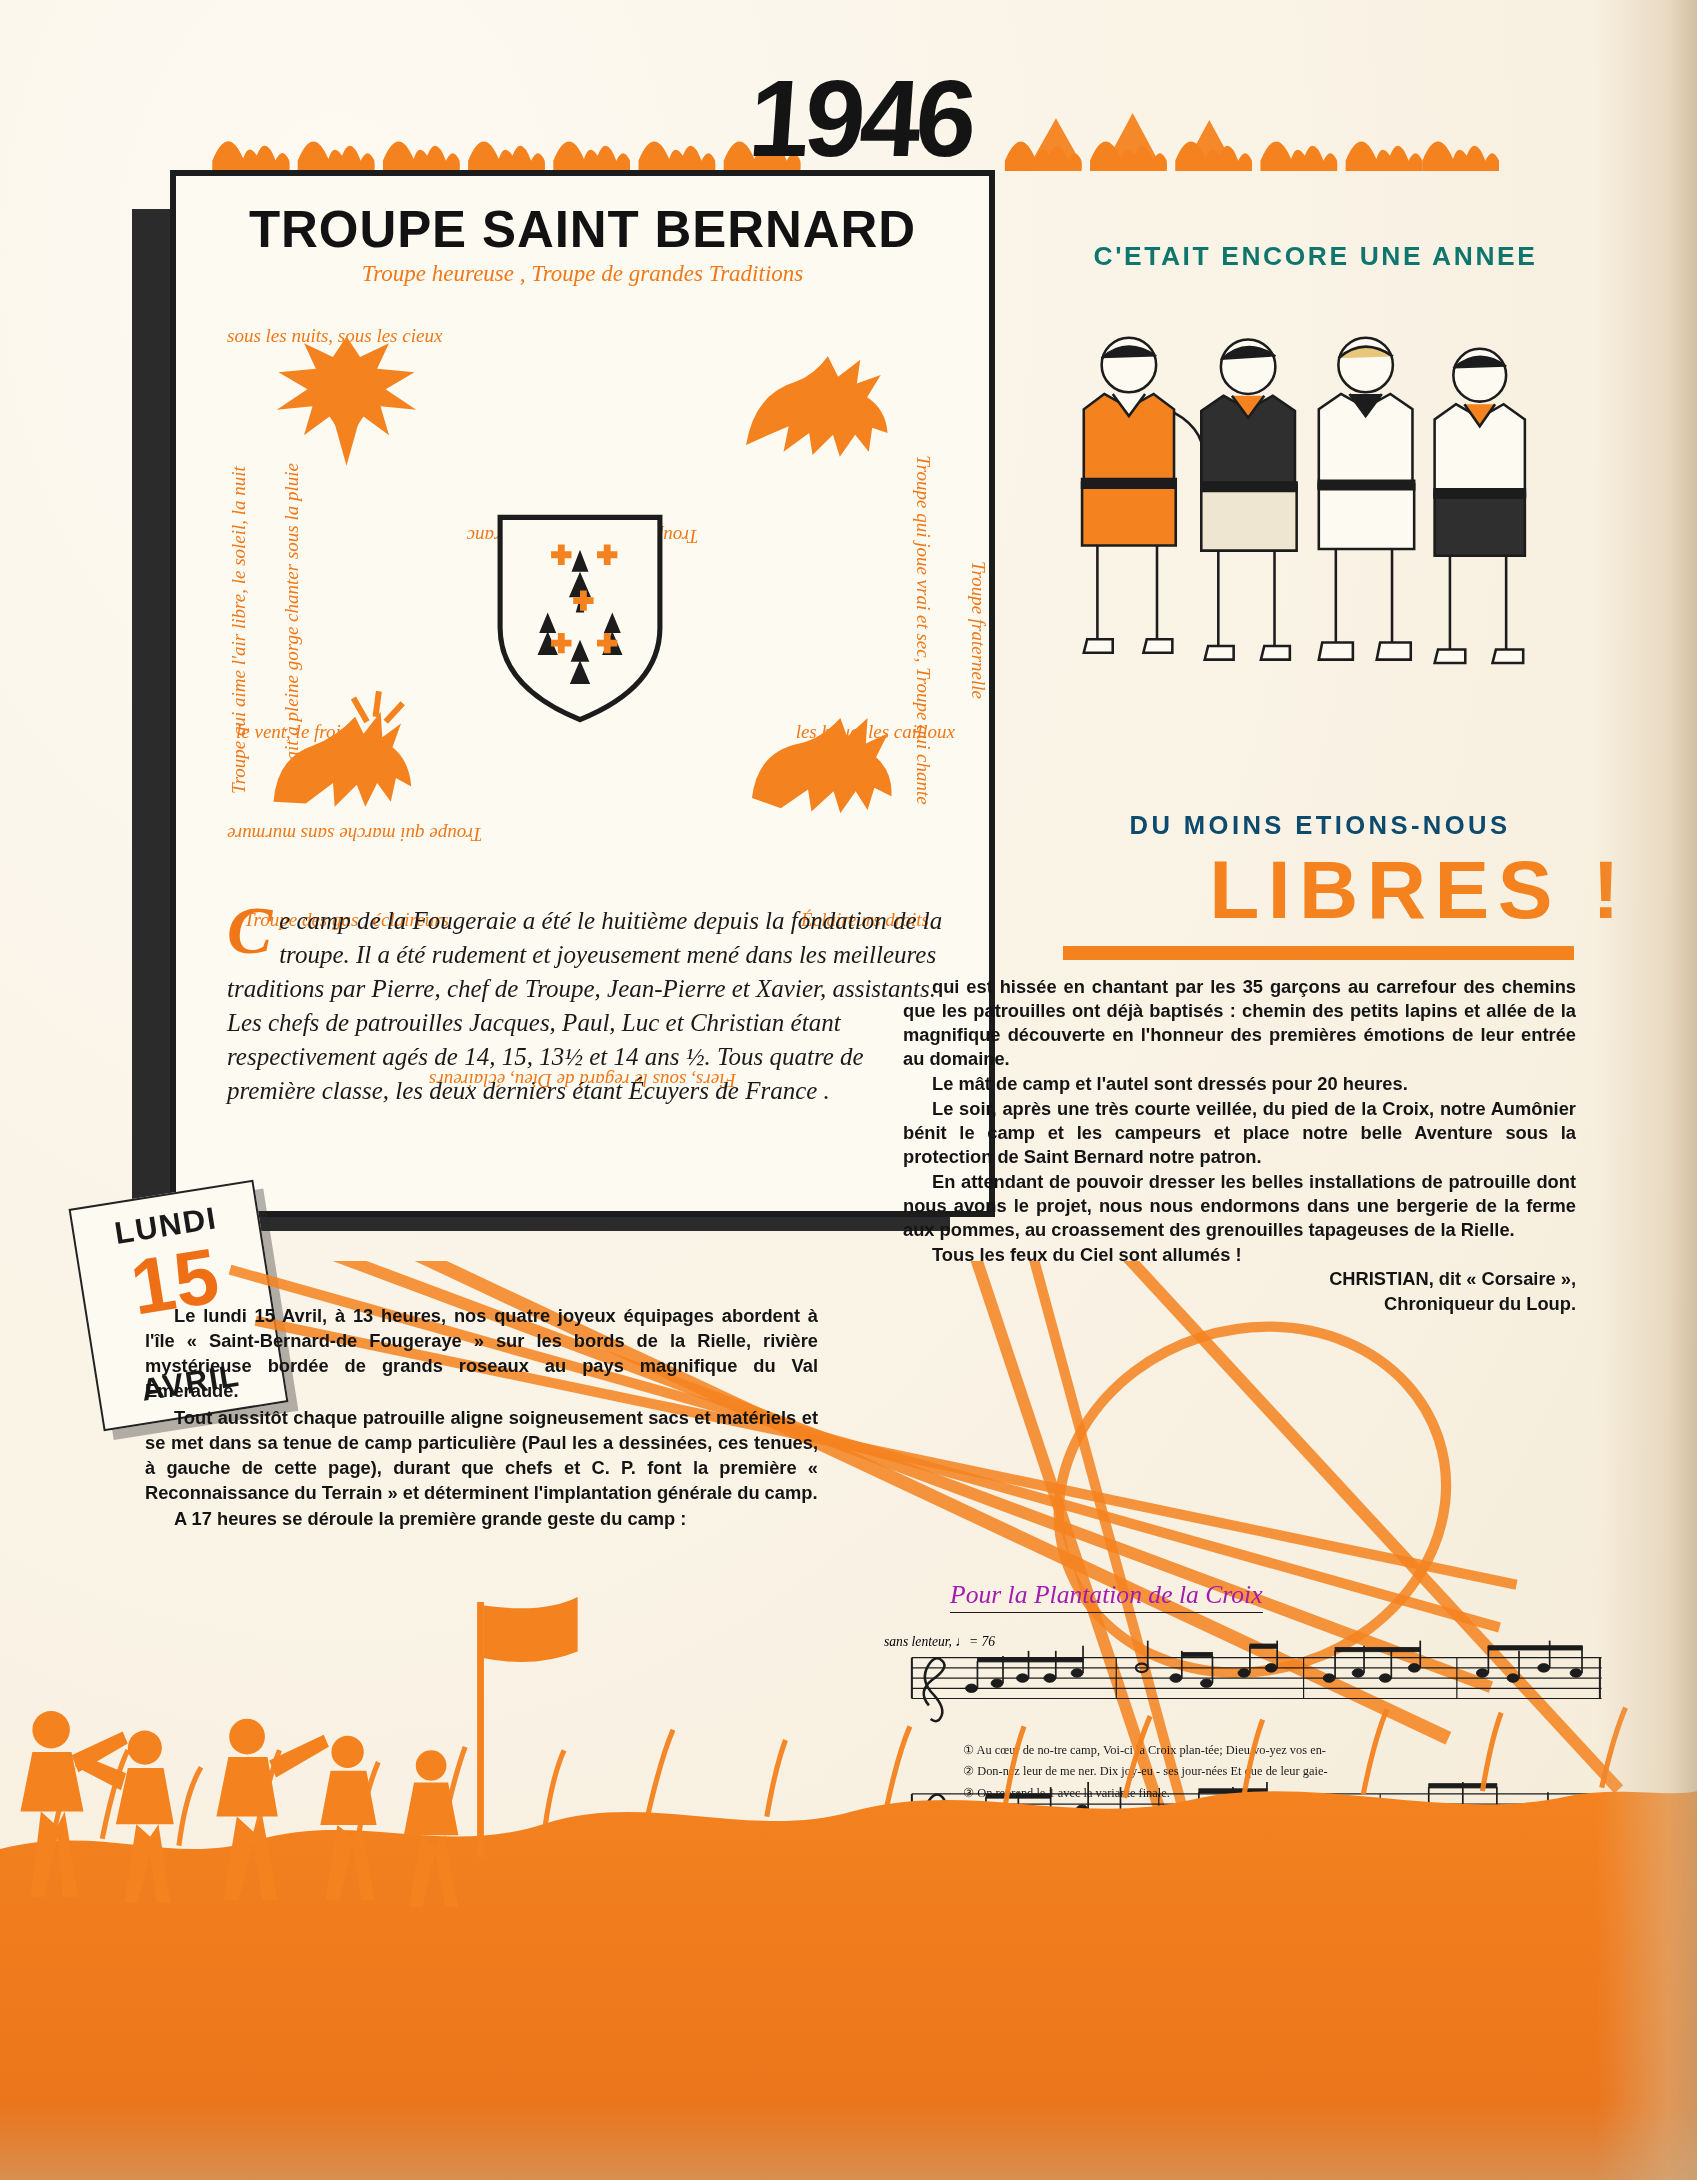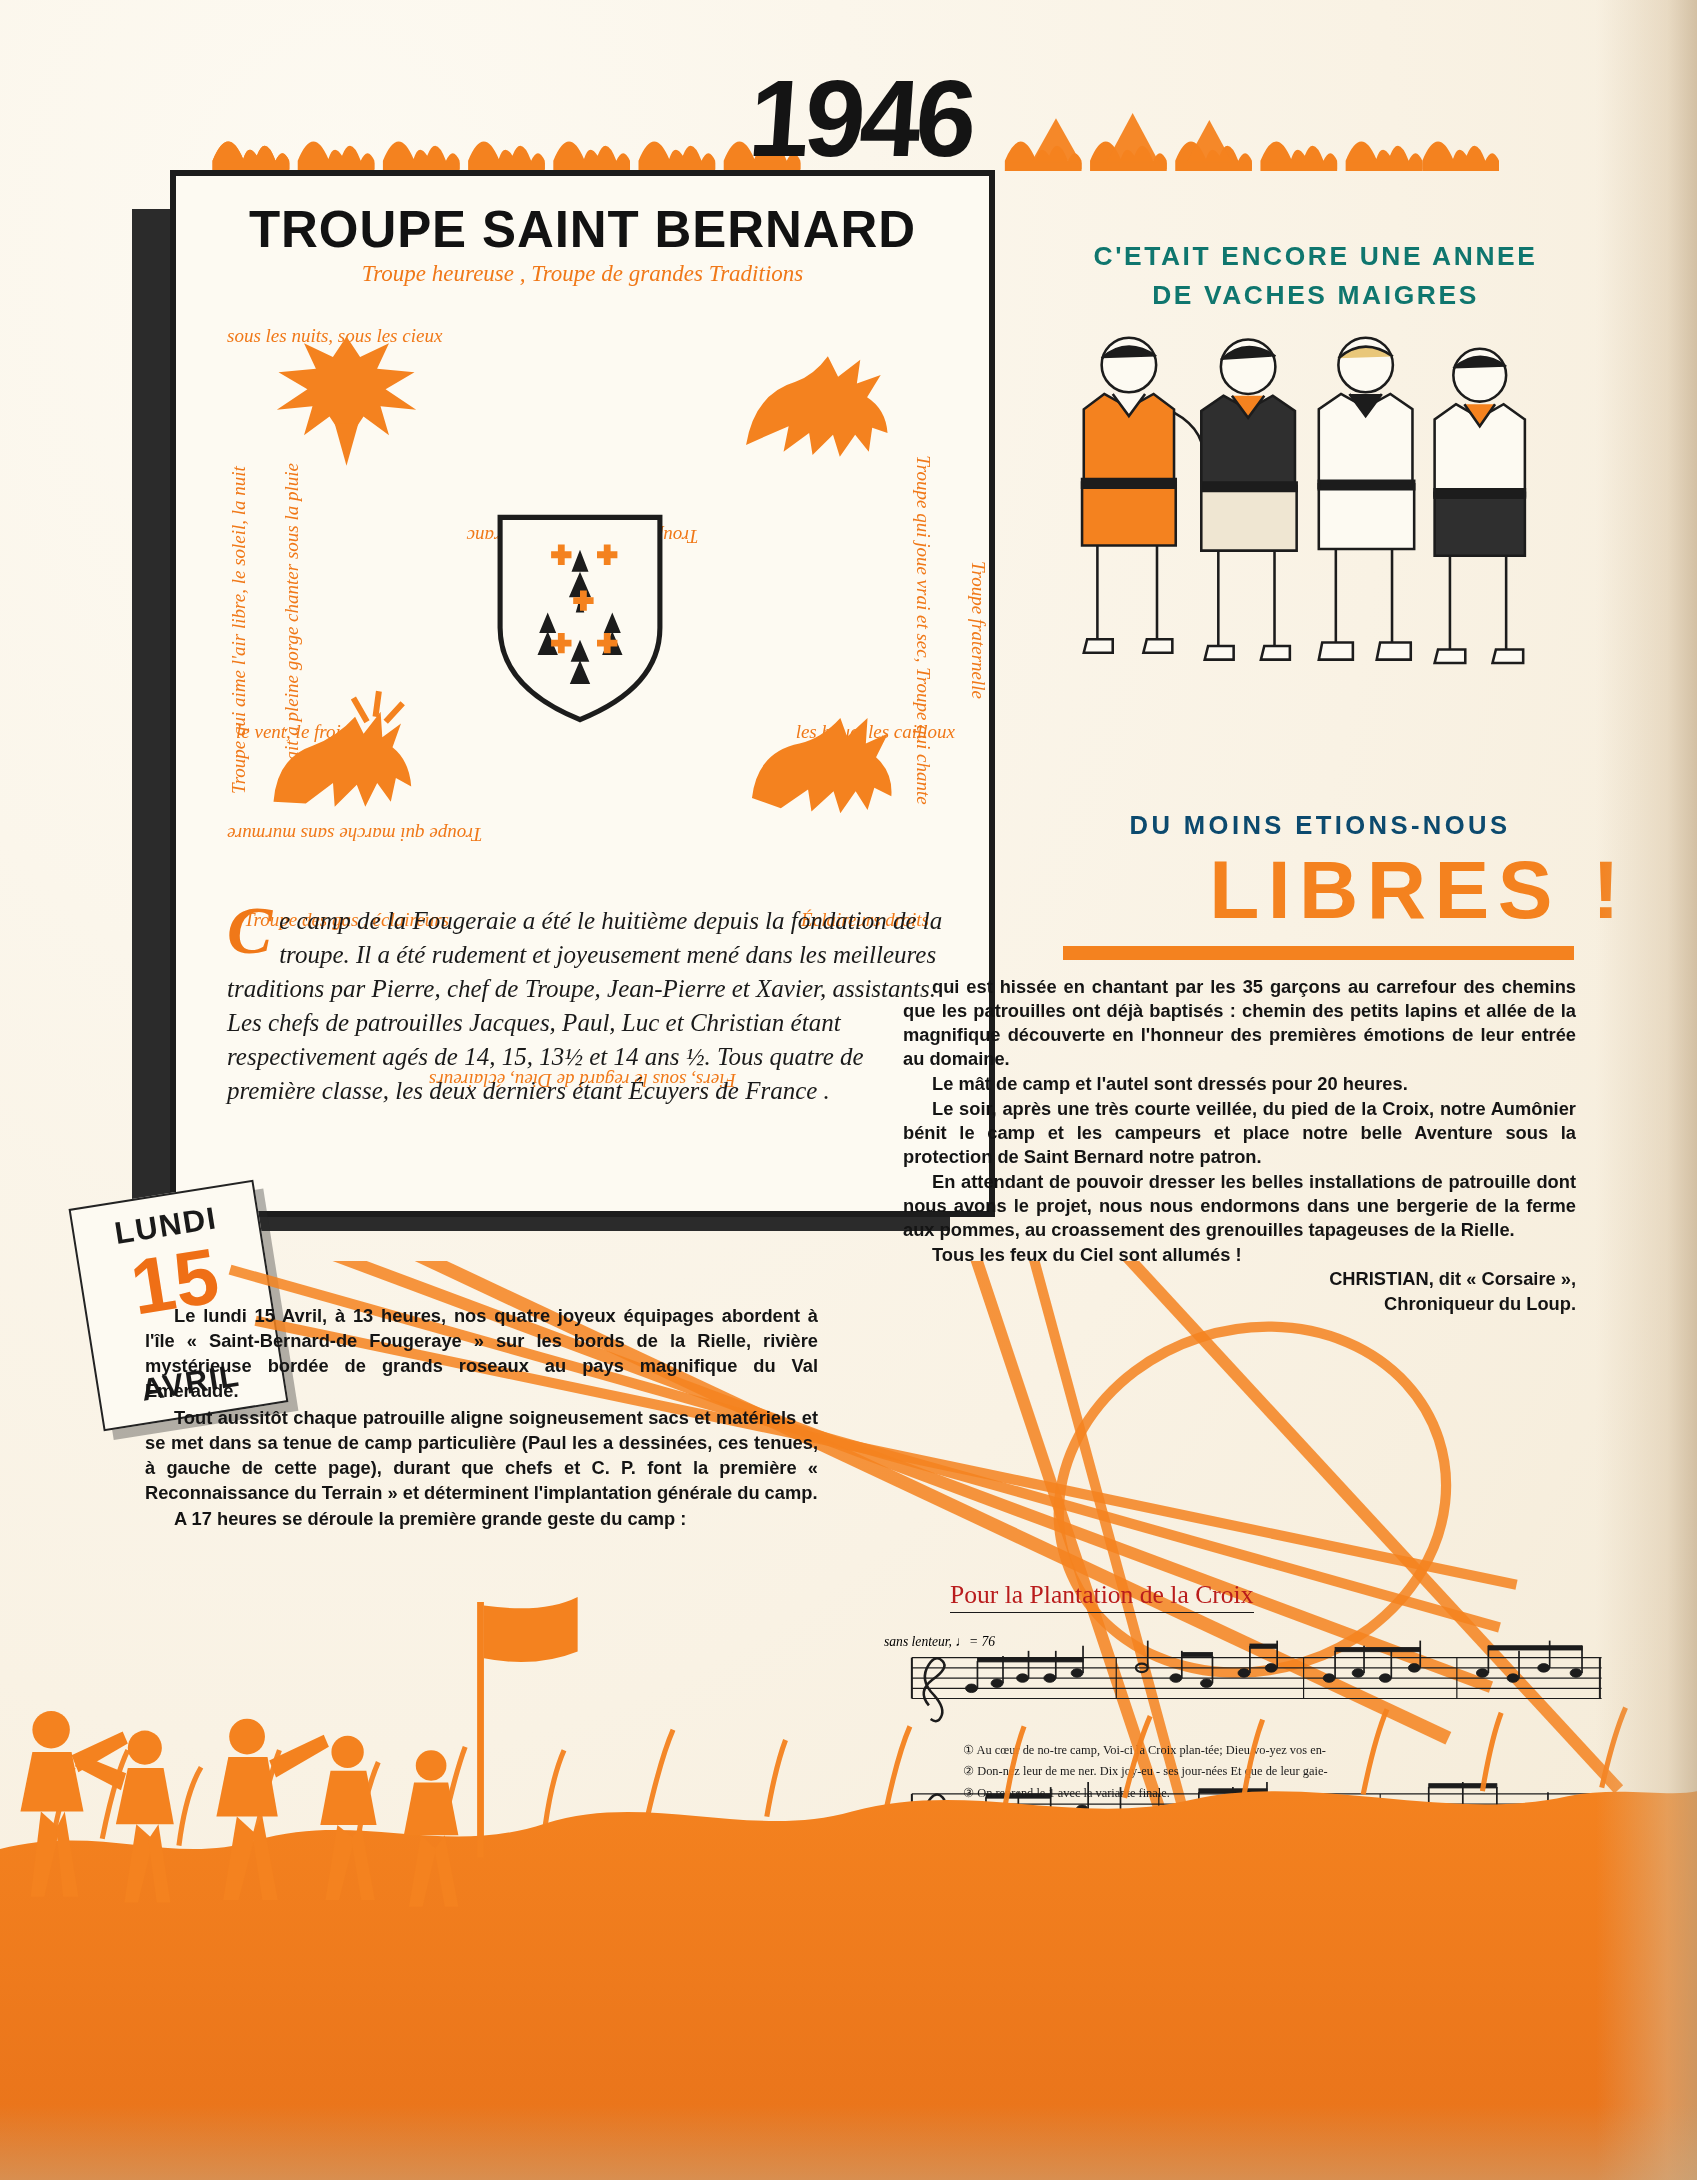--- a/index.html
+++ b/index.html
@@ -126,21 +126,21 @@
   .col-left{
     position:absolute;left:145px;top:1303px;width:673px;
     font-size:18.3px;line-height:25px;color:#141414;text-align:justify;
     font-weight:bold;
   }
   .col-left p{margin:0 0 1.7px 0;text-indent:29px;}
 
   
   .score-title{
     position:absolute;left:950px;top:1580px;width:613px;
-    font-family:"Liberation Serif",serif;font-size:25.6px;color:#b91c1c;
+    font-family:"Liberation Serif",serif;font-style:italic;font-size:25.6px;color:#a21caf;
   }
   .score-title span{border-bottom:1.7px solid #1a1a1a;padding-bottom:3.4px;}
   .score{position:absolute;left:903px;top:1627px;width:716px;height:281px;}
   .tempo{position:absolute;left:884px;top:1634px;font-size:13.6px;font-family:"Liberation Serif",serif;font-style:italic;}
   .lyric{
     position:absolute;font-size:12.4px;font-family:"Liberation Serif",serif;
     color:#1a1a1a;white-space:nowrap;
   }
 
   
@@ -256,21 +256,20 @@
 </div>
 
 <div class="calendar">
   <div class="cal-l1">LUNDI</div>
   <div class="cal-num">15</div>
   <div class="cal-l3">AVRIL</div>
 </div>
 
 <div class="annee-head">
   <div>C'ETAIT ENCORE UNE ANNEE</div>
-  <div>DE VACHES MAIGRES</div>
 </div>
 
 <div class="scouts">
   <svg width="545" height="426" viewBox="0 0 640 500">
     <g stroke="#1c1c1c" stroke-width="3" fill="none">
 
       <g>
         <circle cx="95" cy="48" r="32" fill="#fdfaf2"></circle>
         <path d="M63,40 q30,-26 64,-2" fill="#1c1c1c"></path>
         <path d="M66,82 l29,16 l29,-16 l24,18 v90 h-106 v-90 z" fill="#f4821f"></path>

